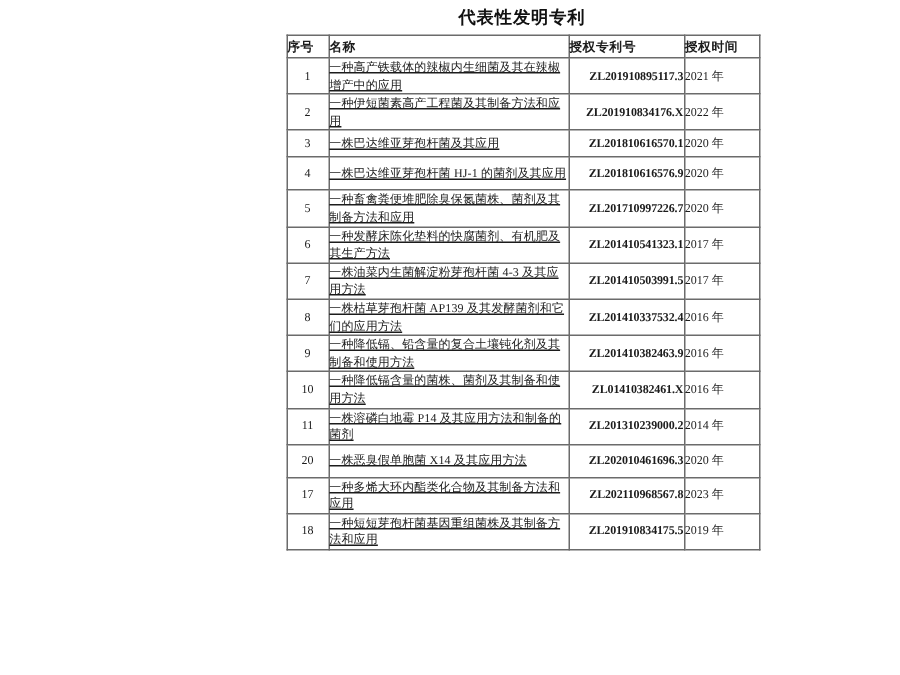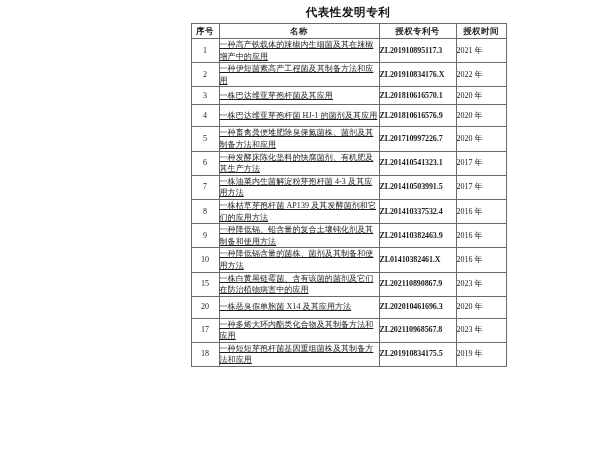--- a/index.html
+++ b/index.html
@@ -46,21 +46,21 @@
   table.patent-table th,
   table.patent-table td {
     border: 1px solid #6b6b6b;
     padding: 0;
     vertical-align: middle;
     color: #1c1c1c;
   }
   thead th {
     font-size: 8.5px;
     font-weight: bold;
-    text-align: center;
+    text-align: left;
     height: 14px;
     line-height: 13px;
     letter-spacing: 0.4px;
   }
   col.c-idx   { width: 28px; }
   col.c-name  { width: 160px; }
   col.c-num   { width: 77px; }
   col.c-date  { width: 50px; }
 
   td.idx {
@@ -71,21 +71,21 @@
   td.name {
     text-align: left;
     font-size: 8px;
     line-height: 11.6px;
     padding: 1px 2px 1px 3px;
     letter-spacing: 0.1px;
     word-break: break-all;
     text-decoration: underline;
   }
   td.num {
-    text-align: left;
+    text-align: right;
     font-size: 8px;
     font-weight: bold;
     letter-spacing: -0.1px;
     line-height: 10px;
     white-space: nowrap;
   }
   td.date {
     text-align: left;
     font-size: 8px;
     line-height: 10px;
@@ -172,24 +172,24 @@
             <td class="num">ZL201410382463.9</td>
             <td class="date">2016 年</td>
           </tr>
           <tr>
             <td class="idx">10</td>
             <td class="name">一种降低镉含量的菌株、菌剂及其制备和使用方法</td>
             <td class="num">ZL01410382461.X</td>
             <td class="date">2016 年</td>
           </tr>
           <tr>
-            <td class="idx">15</td>
-            <td class="name">一株白黄黑链霉菌、含有该菌的菌剂及它们在防治植物病害中的应用</td>
-            <td class="num">ZL202110890867.9</td>
-            <td class="date">2023 年</td>
+            <td class="idx">11</td>
+            <td class="name">一株溶磷白地霉 P14 及其应用方法和制备的菌剂</td>
+            <td class="num">ZL201310239000.2</td>
+            <td class="date">2014 年</td>
           </tr>
           <tr>
             <td class="idx">20</td>
             <td class="name">一株恶臭假单胞菌 X14 及其应用方法</td>
             <td class="num">ZL202010461696.3</td>
             <td class="date">2020 年</td>
           </tr>
           <tr>
             <td class="idx">17</td>
             <td class="name">一种多烯大环内酯类化合物及其制备方法和应用</td>

